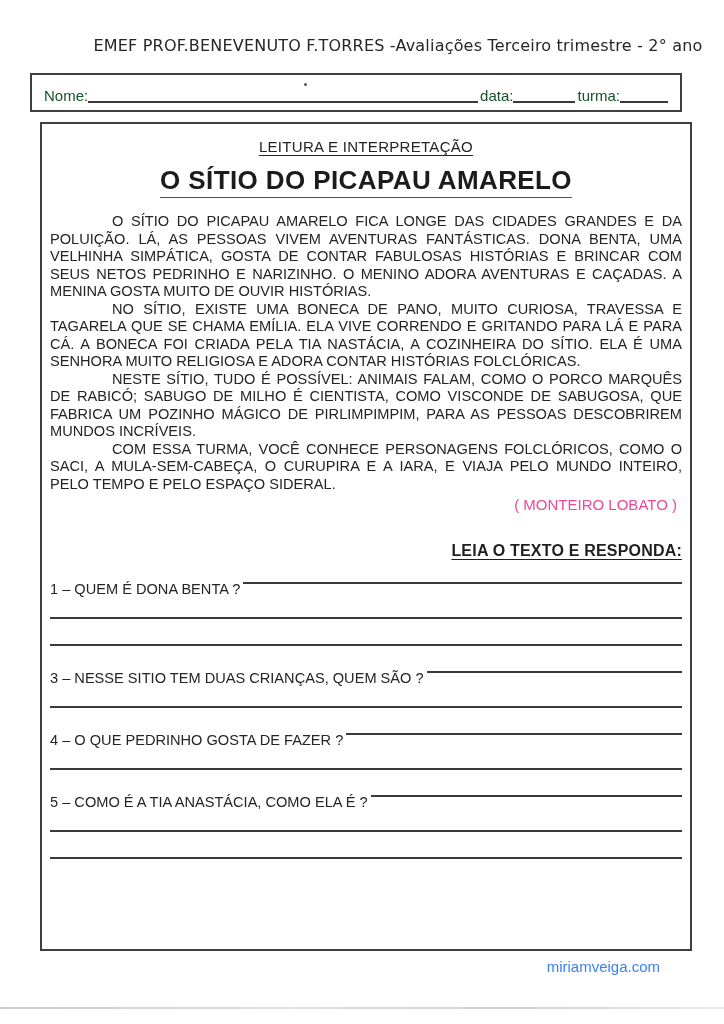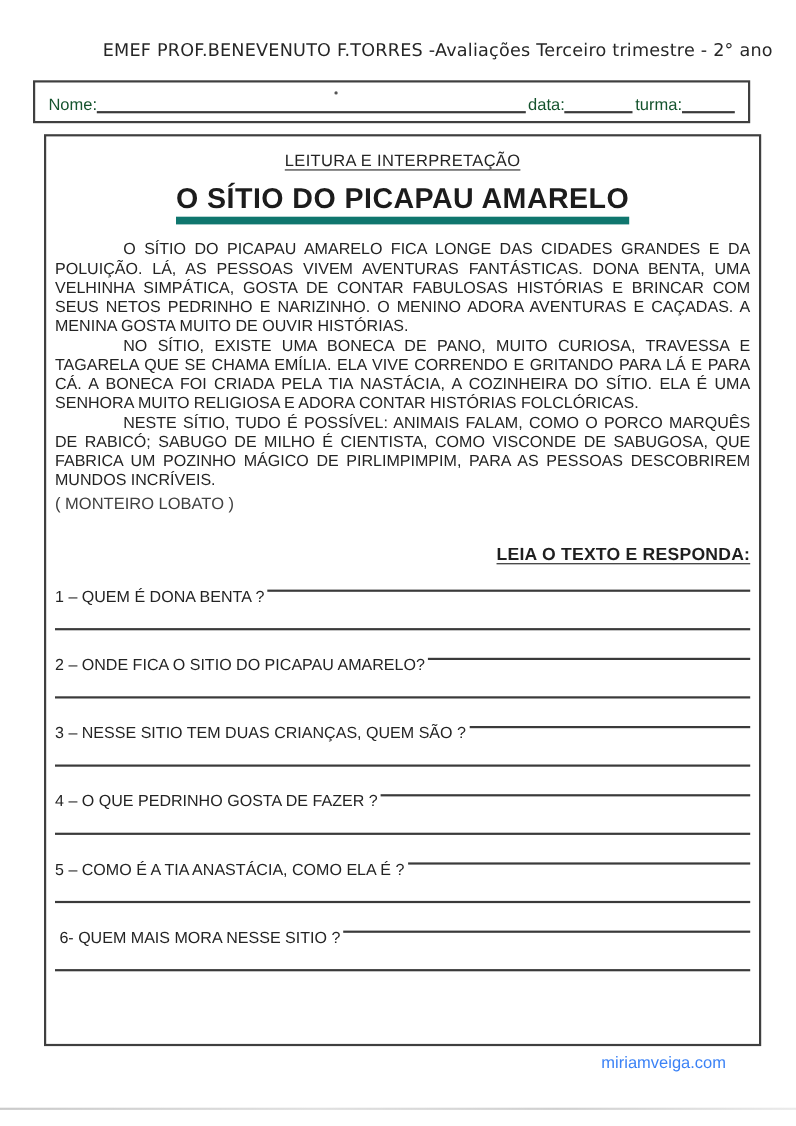--- a/index.html
+++ b/index.html
@@ -52,29 +52,29 @@
   .section-title{
     text-align:center;font-size:15px;letter-spacing:.3px;
     text-decoration:underline;text-underline-offset:3px;
     margin:0 0 10px 0;color:#242424;
   }
   .doc-title{
     text-align:center;font-weight:bold;font-size:26px;letter-spacing:.4px;
     margin:0 0 15px 0;color:#1c1c1c;
   }
   .doc-title span{
-    display:inline-block;border-bottom:7px solid #0f766e;padding-bottom:1px;
+    display:inline-block;border-bottom:1px solid #0f766e;padding-bottom:1px;
   }
   .body-text p{
     margin:0;text-align:justify;
     font-size:14.6px;line-height:17.5px;
     text-indent:62px;color:#242424;
   }
   .attribution{
-    font-size:15px;margin:3px 5px 0 0;color:#404040;
+    text-align:right;font-size:15px;margin:3px 5px 0 0;color:#ec4899;
   }
   .instructions{
     text-align:right;font-weight:bold;font-size:16px;letter-spacing:.2px;
     text-decoration:underline;text-underline-offset:3px;
     margin:29px 0 0 0;color:#1f1f1f;
   }
   .questions{margin-top:21px;}
   .q-block{margin-bottom:24px;}
   .q-row{
     display:flex;
@@ -120,41 +120,38 @@
     <div class="section-title">LEITURA E INTERPRETAÇÃO</div>
 
     <div class="doc-title">
       <span>O SÍTIO DO PICAPAU AMARELO</span>
     </div>
 
     <div class="body-text">
       <p>O SÍTIO DO PICAPAU AMARELO FICA LONGE DAS CIDADES GRANDES E DA POLUIÇÃO. LÁ, AS PESSOAS VIVEM AVENTURAS FANTÁSTICAS. DONA BENTA, UMA VELHINHA SIMPÁTICA, GOSTA DE CONTAR FABULOSAS HISTÓRIAS E BRINCAR COM SEUS NETOS PEDRINHO E NARIZINHO. O MENINO ADORA AVENTURAS E CAÇADAS. A MENINA GOSTA MUITO DE OUVIR HISTÓRIAS.</p>
       <p>NO SÍTIO, EXISTE UMA BONECA DE PANO, MUITO CURIOSA, TRAVESSA E TAGARELA QUE SE CHAMA EMÍLIA. ELA VIVE CORRENDO E GRITANDO PARA LÁ E PARA CÁ. A BONECA FOI CRIADA PELA TIA NASTÁCIA, A COZINHEIRA DO SÍTIO. ELA É UMA SENHORA MUITO RELIGIOSA E ADORA CONTAR HISTÓRIAS FOLCLÓRICAS.</p>
       <p>NESTE SÍTIO, TUDO É POSSÍVEL: ANIMAIS FALAM, COMO O PORCO MARQUÊS DE RABICÓ; SABUGO DE MILHO É CIENTISTA, COMO VISCONDE DE SABUGOSA, QUE FABRICA UM POZINHO MÁGICO DE PIRLIMPIMPIM, PARA AS PESSOAS DESCOBRIREM MUNDOS INCRÍVEIS.</p>
+      <p>COM ESSA TURMA, VOCÊ CONHECE PERSONAGENS FOLCLÓRICOS, COMO O SACI, A MULA-SEM-CABEÇA, O CURUPIRA E A IARA, E VIAJA PELO MUNDO INTEIRO, PELO TEMPO E PELO ESPAÇO SIDERAL.</p>
     </div>
 
     <div class="attribution">( MONTEIRO LOBATO )</div>
 
     <div class="instructions">LEIA O TEXTO E RESPONDA:</div>
 
     <div class="questions">
 
       <div class="q-block">
         <div class="q-row">
           <span class="q-text">1 – QUEM É DONA BENTA ?</span>
           <span class="q-fill"></span>
         </div>
         <div class="a-line"></div>
       </div>
 
       <div class="q-block">
-        <div class="q-row">
-          <span class="q-text">2 – ONDE FICA O SITIO DO PICAPAU AMARELO?</span>
-          <span class="q-fill"></span>
-        </div>
         <div class="a-line"></div>
       </div>
 
       <div class="q-block">
         <div class="q-row">
           <span class="q-text">3 – NESSE SITIO TEM DUAS CRIANÇAS, QUEM SÃO ?</span>
           <span class="q-fill"></span>
         </div>
         <div class="a-line"></div>
       </div>
@@ -169,24 +166,20 @@
 
       <div class="q-block">
         <div class="q-row">
           <span class="q-text">5 – COMO É A TIA ANASTÁCIA, COMO ELA É ?</span>
           <span class="q-fill"></span>
         </div>
         <div class="a-line"></div>
       </div>
 
       <div class="q-block">
-        <div class="q-row">
-          <span class="q-text">6- QUEM MAIS MORA NESSE SITIO ?</span>
-          <span class="q-fill"></span>
-        </div>
         <div class="a-line"></div>
       </div>
 
     </div>
   </div>
 
   <div class="credit">miriamveiga.com</div>
 
   <div class="scan-edge"></div>
 

